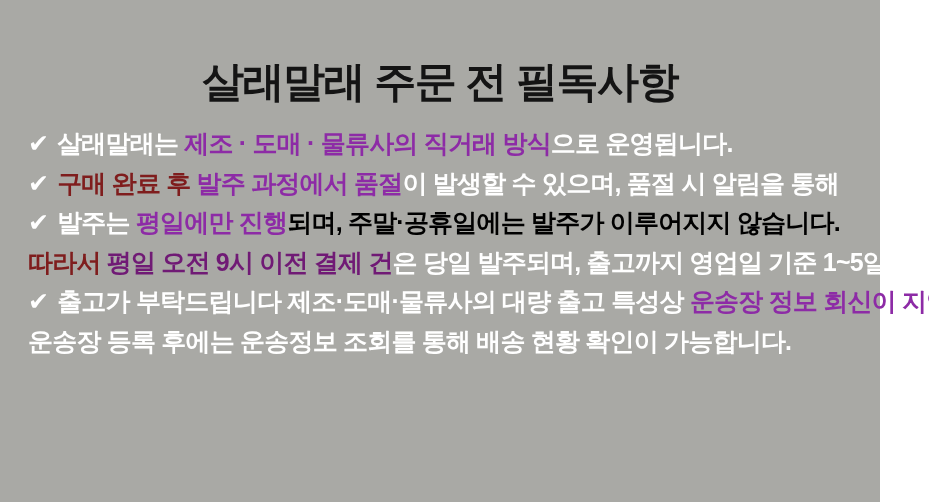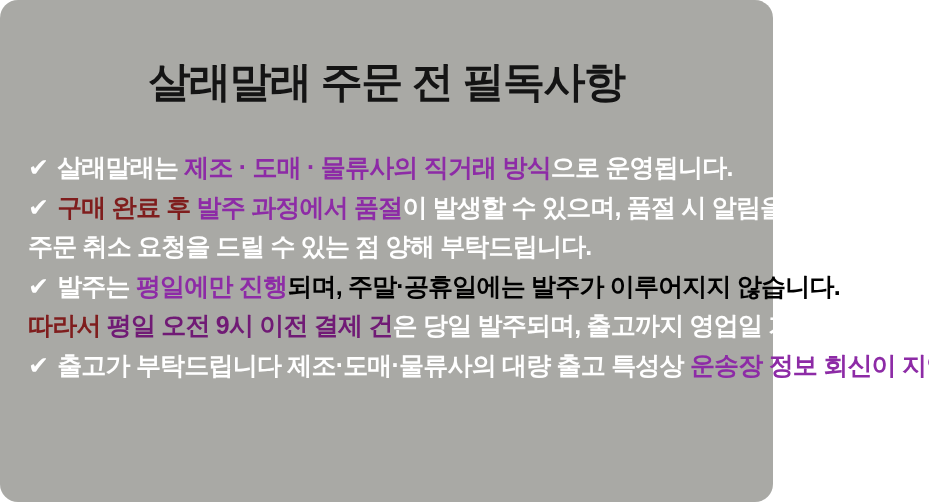--- a/index.html
+++ b/index.html
@@ -7,40 +7,39 @@
     padding: 0;
   }
   body {
     width: 929px;
     height: 502px;
     overflow: hidden;
     font-family: "Liberation Sans", "DejaVu Sans", sans-serif;
   }
   .canvas {
     position: relative;
-    width: 773px;
+    width: 880px;
     height: 502px;
     background: #a9a9a5;
-    border-radius: 18px;
   }
   .title {
     position: absolute;
     top: 54px;
     left: 0;
     right: 0;
     text-align: center;
     font-size: 42px;
     font-weight: 800;
     letter-spacing: -1.5px;
     color: #141414;
     white-space: nowrap;
   }
   .notice-body {
     position: absolute;
-    top: 148px;
+    top: 124px;
     left: 28px;
     right: 20px;
     font-size: 25px;
     font-weight: 700;
     line-height: 39.5px;
     letter-spacing: -0.8px;
     color: #ffffff;
   }
   .line {
     white-space: nowrap;
@@ -58,18 +57,18 @@
   }
 </style>
 </head>
 <body>
 
 <div class="canvas" style="background: rgb(169, 169, 165);">
   <div class="title" style="color: rgb(20, 20, 20);">살래말래 주문 전 필독사항</div>
   <div class="notice-body">
       <div class="line"><span class="check" style="color: rgb(255, 255, 255);">✔</span><span class="seg" style="color: rgb(255, 255, 255);">살래말래는 </span><span class="seg hl" style="color: rgb(141, 43, 166);">제조 · 도매 · 물류사의 직거래 방식</span><span class="seg" style="color: rgb(255, 255, 255);">으로 운영됩니다.</span></div>
       <div class="line"><span class="check" style="color: rgb(255, 255, 255);">✔</span><span class="seg" style="color: #7f1d1d;">구매 완료 후 </span><span class="seg hl" style="color: rgb(141, 43, 166);">발주 과정에서 품절</span><span class="seg" style="color: rgb(255, 255, 255);">이 발생할 수 있으며, 품절 시 알림을 통해</span></div>
-      <div class="line"><span class="seg" style="color: rgb(255, 255, 255);">주문 취소 요청을 드릴 수 있는 점 양해 부탁드립니다.</span></div>
       <div class="line"><span class="check" style="color: rgb(255, 255, 255);">✔</span><span class="seg" style="color: rgb(255, 255, 255);">발주는 </span><span class="seg hl" style="color: rgb(141, 43, 166);">평일에만 진행</span><span class="seg" style="color: #000000;">되며, 주말·공휴일에는 발주가 이루어지지 않습니다.</span></div>
       <div class="line"><span class="seg" style="color: #7f1d1d;">따라서 </span><span class="seg hl" style="color: #701a75;">평일 오전 9시 이전 결제 건</span><span class="seg" style="color: rgb(255, 255, 255);">은 당일 발주되며, 출고까지 영업일 기준 1~5일 정도 소요됩니다.</span></div>
       <div class="line"><span class="check" style="color: rgb(255, 255, 255);">✔</span><span class="seg" style="color: rgb(255, 255, 255);">출고가 부탁드립니다 제조·도매·물류사의 대량 출고 특성상 </span><span class="seg hl" style="color: rgb(141, 43, 166);">운송장 정보 회신이 지연</span></div>
+      <div class="line"><span class="seg" style="color: rgb(255, 255, 255);">운송장 등록 후에는 운송정보 조회를 통해 배송 현황 확인이 가능합니다.</span></div>
     </div>
 </div>
 
 </body></html>

